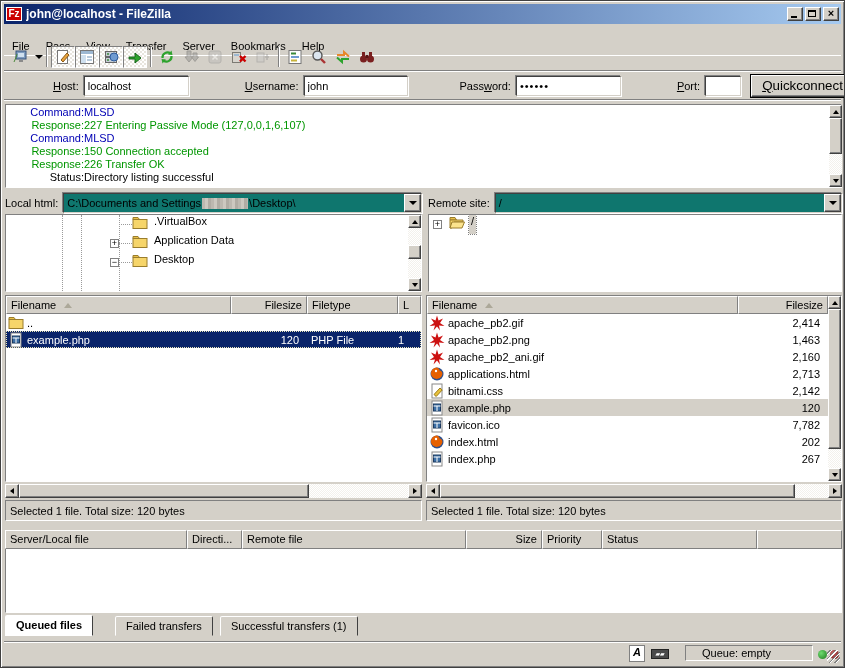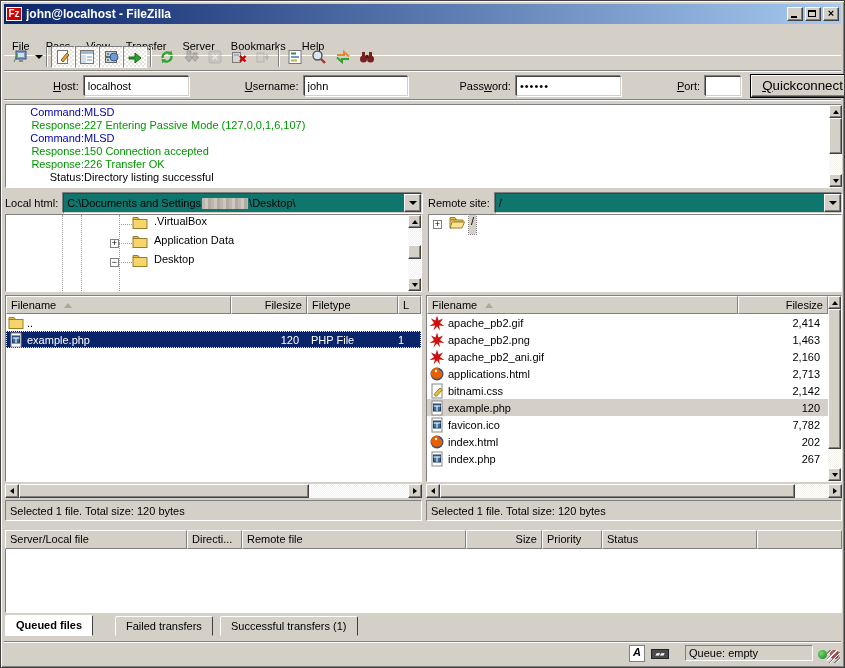--- a/index.html
+++ b/index.html
@@ -97,21 +97,21 @@
     background:#d4d0c8;display:flex;align-items:center;padding-left:4px;}
   #queuehdr{position:absolute;left:4px;top:529px;width:837px;display:flex;height:19px;}
   #queuebody{position:absolute;left:4px;top:548px;width:837px;height:64px;background:#fff;
     border:1px solid;border-color:#808080 #fff #fff #808080;border-top:none;}
   .tab{position:absolute;top:615px;height:20px;padding:3px 10px 0;background:#d4d0c8;
     border:1px solid;border-color:#fff #404040 transparent #fff;border-radius:2px 2px 0 0;}
   .tab.active{background:#fff;font-weight:bold;height:21px;top:614px;z-index:2;}
   
   #statusbar{position:absolute;left:3px;right:3px;bottom:3px;height:23px;border-top:1px solid #808080;box-shadow:0 1px 0 #fff inset;}
   #sb-queue{position:absolute;right:28px;top:3px;width:128px;height:16px;border:1px solid;border-color:#808080 #fff #fff #808080;
-    background:#d4d0c8;display:flex;align-items:center;padding-left:3px;}
+    background:#d4d0c8;display:flex;align-items:center;padding-left:16px;}
   .led{position:absolute;top:8px;width:9px;height:9px;border-radius:50%;}
   #sb-ascii{position:absolute;right:196px;top:3px;width:16px;height:17px;border:1px solid #808080;background:#fff;
     text-align:center;font-weight:bold;font-size:11px;font-style:italic;}
   #sb-speed{position:absolute;right:172px;top:7px;width:18px;height:10px;background:#4a4a4a;border:1px solid #222;
     color:#fff;font-size:6px;line-height:8px;text-align:center;letter-spacing:0;}
   #grip{position:absolute;right:1px;bottom:1px;width:13px;height:13px;
     background:repeating-linear-gradient(135deg,transparent 0 2px,#808080 2px 3px,#fff 3px 4px);}
 </style>
 </head>
 <body>

